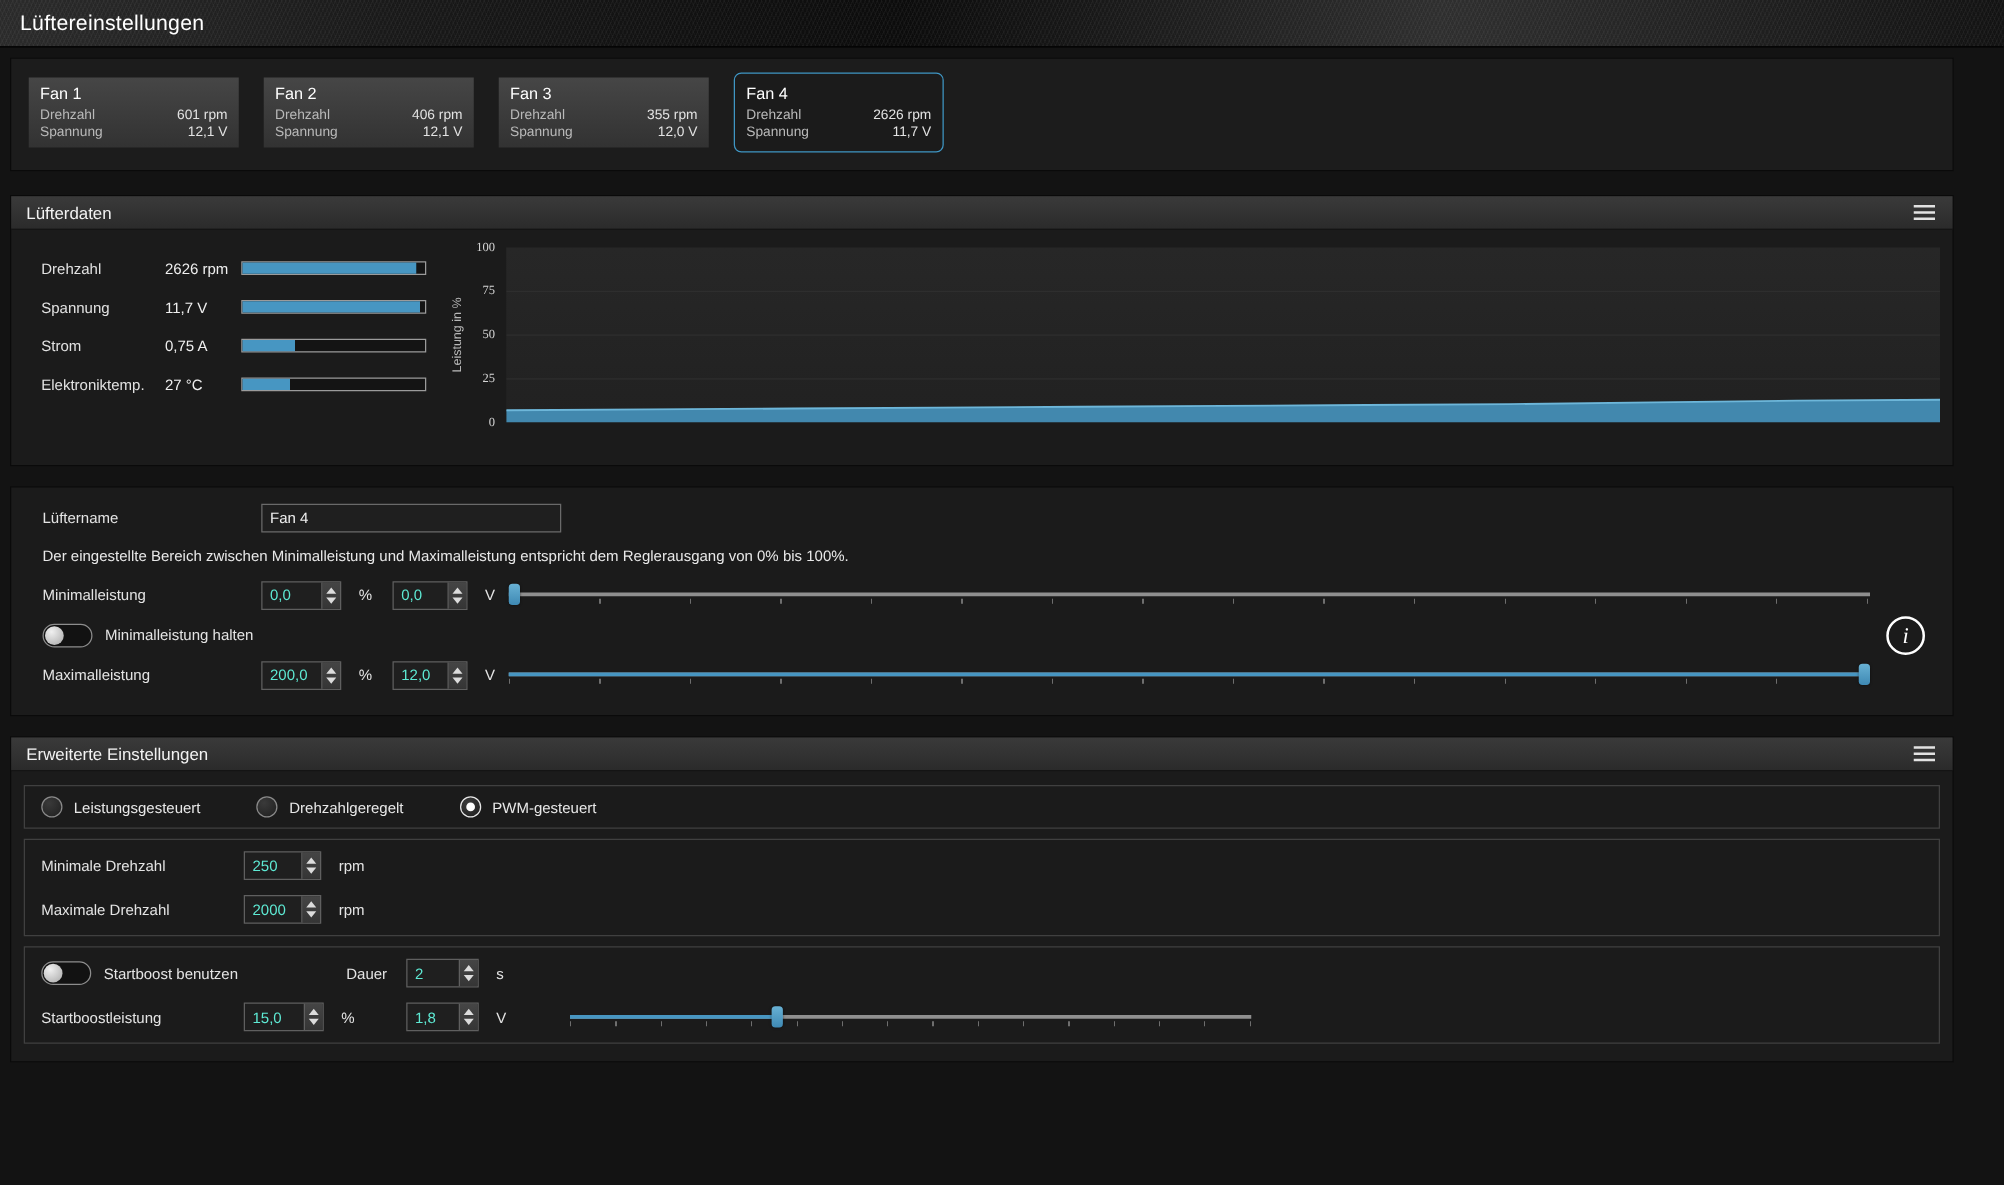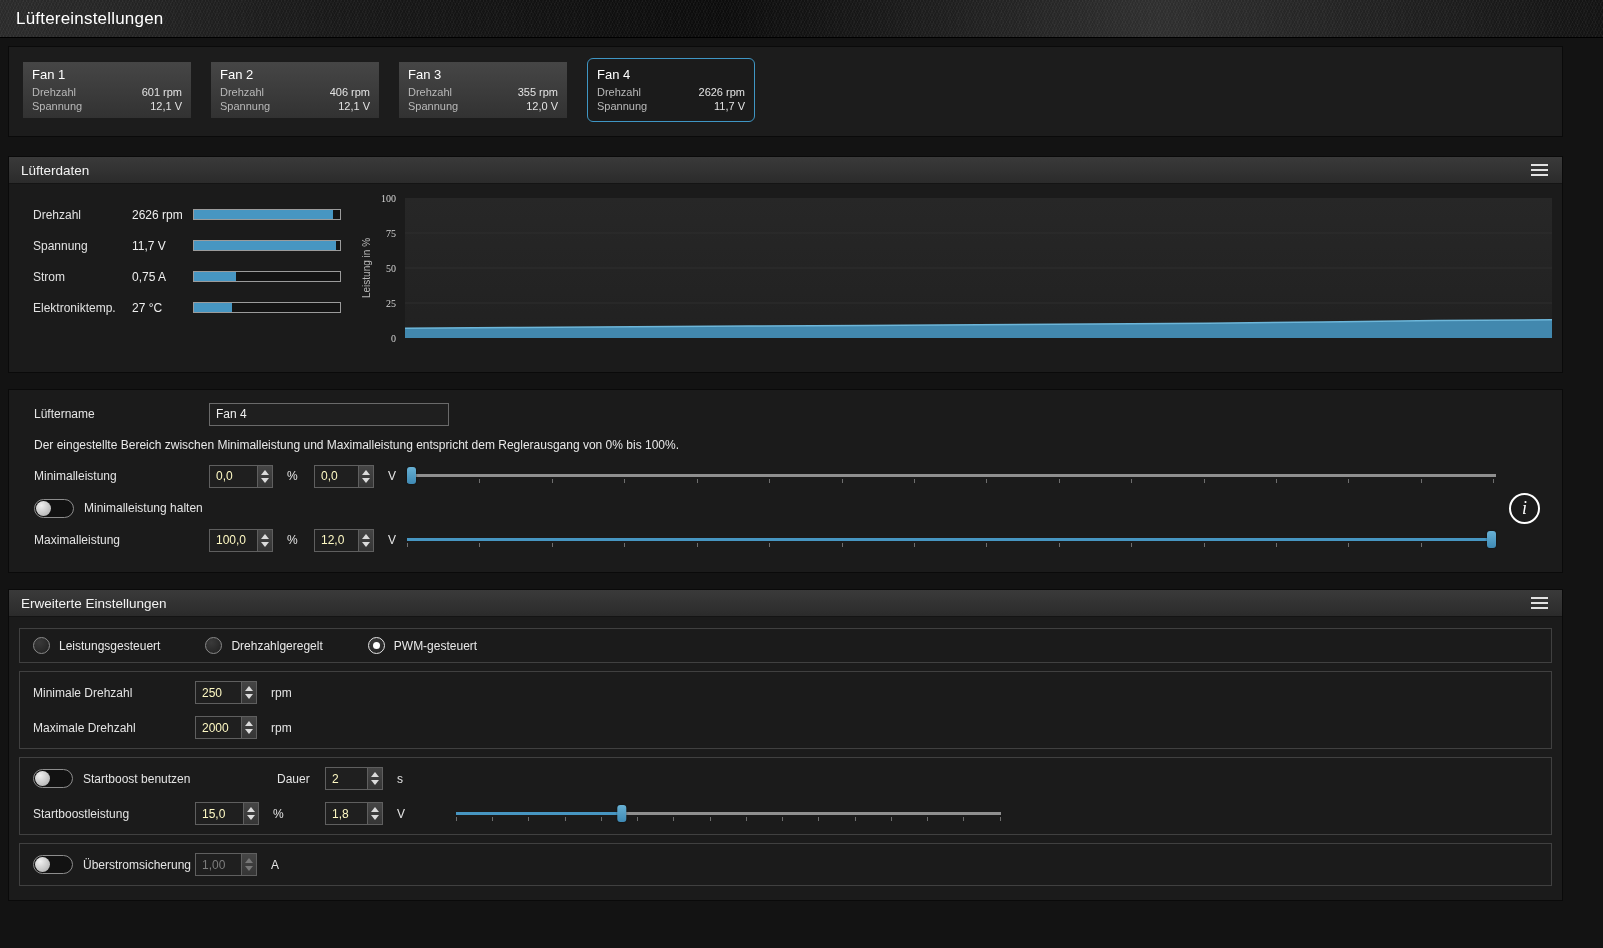--- a/index.html
+++ b/index.html
@@ -53,21 +53,21 @@
   .chart-xaxis span{position:absolute;top:3px;transform:translateX(-50%);font-size:10.5px;color:#e0e0e0;}
 
   
   .settings-body{position:relative;padding:8px 0 16px;}
   .row{display:flex;align-items:center;height:32px;padding-left:25px;}
   .row-note{height:30px;display:flex;align-items:center;padding-left:25px;font-size:12px;color:#e8e8e8;}
   .lbl{width:175px;font-size:12px;color:#e4e4e4;}
   .text-input{width:240px;height:23px;background:#1f1f1f;border:1px solid #6a6a6a;color:#f0f0f0;font-size:12px;padding:0 6px;font-family:inherit;outline:none;}
 
   .spinner{display:flex;width:64px;height:23px;border:1px solid #5f5f5f;background:#1f1f1f;}
-  .spinner .sp-val{flex:1;display:flex;align-items:center;padding-left:6px;font-size:12px;color:#fef9c3;}
+  .spinner .sp-val{flex:1;display:flex;align-items:center;padding-left:6px;font-size:12px;color:#5eead4;}
   .sp-arrows{width:15px;display:flex;flex-direction:column;align-items:center;justify-content:center;gap:3px;background:linear-gradient(#454545,#353535);border-left:1px solid #5f5f5f;cursor:pointer;}
   .sp-arrows .up{width:0;height:0;border-left:4px solid transparent;border-right:4px solid transparent;border-bottom:5px solid #dcdcdc;}
   .sp-arrows .down{width:0;height:0;border-left:4px solid transparent;border-right:4px solid transparent;border-top:5px solid #dcdcdc;}
   .spinner.w58{width:58px;} .spinner.w60{width:60px;} .spinner.w62{width:62px;}
   .spinner.disabled .sp-val{color:#7d7d7d;}
   .spinner.disabled .sp-arrows .up{border-bottom-color:#777;}
   .spinner.disabled .sp-arrows .down{border-top-color:#777;}
 
   .unit{font-size:12px;color:#e4e4e4;flex-shrink:0;}
   .u-pct{padding-left:14px;width:41px;}
@@ -271,21 +271,21 @@
       <div class="row">
         <div class="toggle">
             <div class="knob"></div>
           </div>
         <span class="toggle-label">Minimalleistung halten</span>
       </div>
 
       <div class="row">
         <span class="lbl">Maximalleistung</span>
         <div class="spinner">
-          <span class="sp-val">100,0</span>
+          <span class="sp-val">200,0</span>
           <span class="sp-arrows">
               <i class="up"></i>
               <i class="down"></i>
             </span>
         </div>
         <span class="unit u-pct">%</span>
         <div class="spinner w60">
           <span class="sp-val">12,0</span>
           <span class="sp-arrows">
               <i class="up"></i>
@@ -396,35 +396,17 @@
           <span class="unit u-v-adv">V</span>
           <div class="slider fixed">
             <div class="sl-track"></div>
             <div class="sl-ticks"></div>
             <div class="sl-fill" style="width: 30%;"></div>
             <div class="sl-thumb" style="left: 30%; transform: translateX(-30%);"></div>
           </div>
         </div>
       </div>
 
-      <div class="adv-box">
-        <div class="adv-row">
-          <div class="grp-narrow">
-            <div class="toggle">
-                <div class="knob"></div>
-              </div>
-            <span class="toggle-label">Überstromsicherung</span>
-          </div>
-          <div class="spinner w62 disabled">
-            <span class="sp-val">1,00</span>
-            <span class="sp-arrows">
-                <i class="up"></i>
-                <i class="down"></i>
-              </span>
-          </div>
-          <span class="unit u-after">A</span>
-        </div>
-      </div>
 
     </div>
   </div>
 
 </div>
 
 </body></html>

